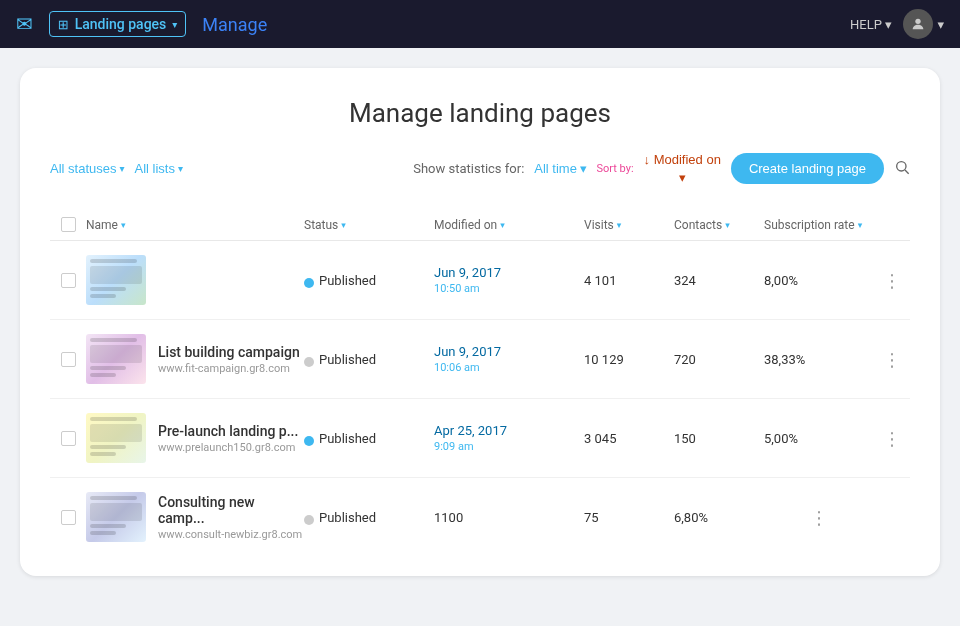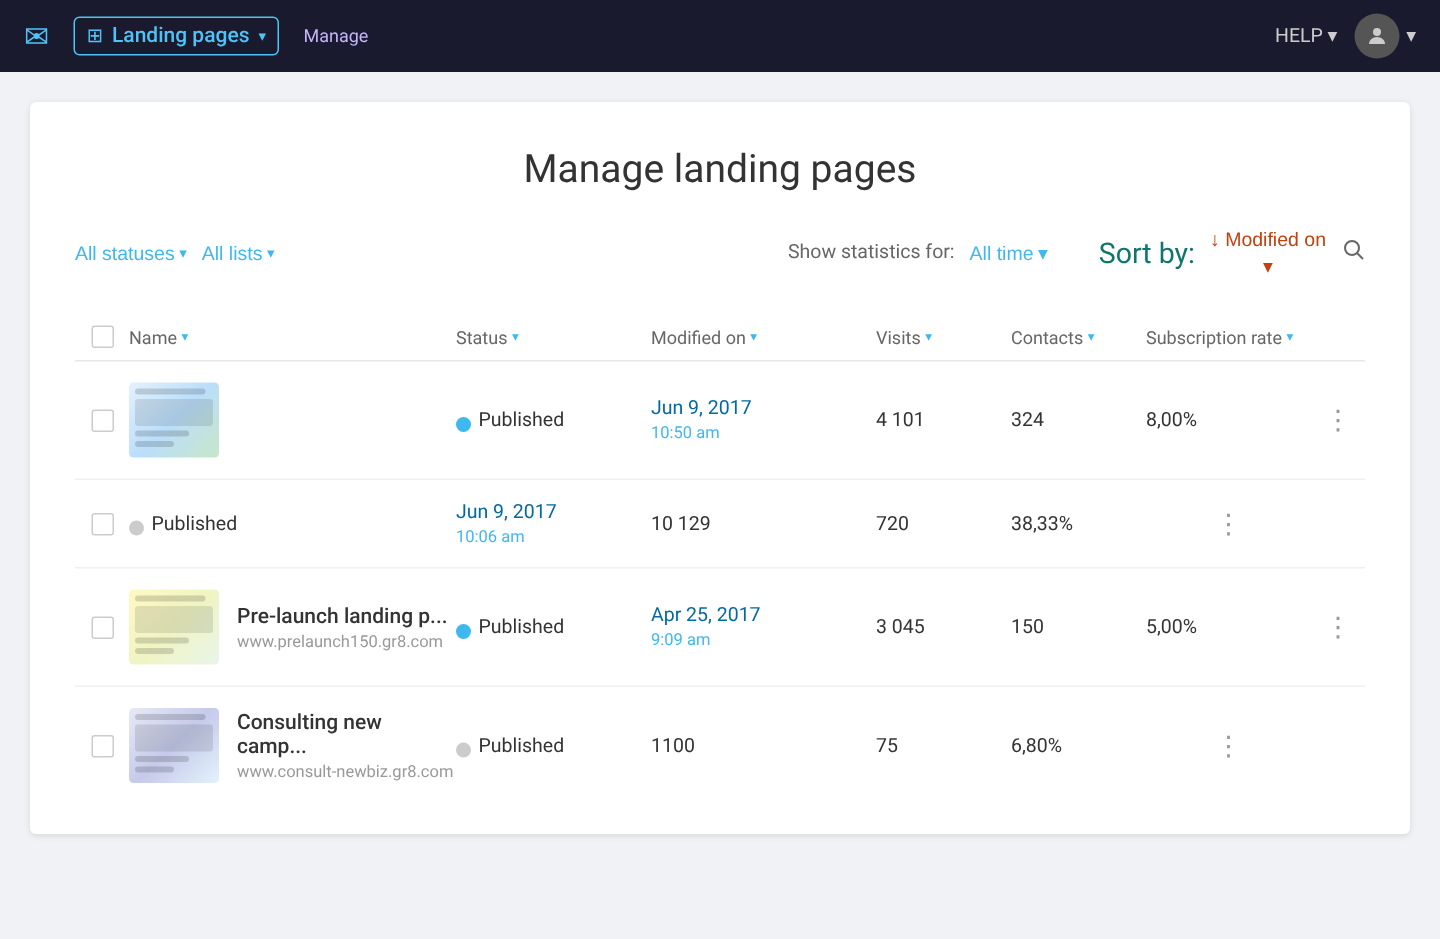--- a/index.html
+++ b/index.html
@@ -24,22 +24,22 @@
       gap: 6px;
       color: #4fc3f7;
       font-size: 14px;
       font-weight: 500;
       border: 1px solid #4fc3f7;
       border-radius: 4px;
       padding: 4px 8px;
     }
     .topnav-chevron { font-size: 10px; }
     .topnav-manage {
-      color: #c4b5fd;
-      font-size: 12px;
+      color: #3b82f6;
+      font-size: 18px;
     }
     .topnav-right {
       margin-left: auto;
       display: flex;
       align-items: center;
       gap: 12px;
       color: #ccc;
       font-size: 13px;
     }
     .topnav-help { display: flex; align-items: center; gap: 3px; }
@@ -52,21 +52,21 @@
       align-items: center;
       justify-content: center;
       color: #fff;
       font-size: 14px;
     }
 
     
     .main-container {
       margin: 20px auto;
       background: #fff;
-      border-radius: 4px;
+      border-radius: 16px;
       box-shadow: 0 1px 4px rgba(0,0,0,0.1);
       max-width: 920px;
       padding: 30px 30px 20px;
     }
 
     .page-title {
       text-align: center;
       font-size: 26px;
       font-weight: 400;
       color: #333;
@@ -90,23 +90,22 @@
       align-items: center;
       gap: 3px;
     }
     .filter-btn .chevron { font-size: 10px; }
     .spacer { flex: 1; }
     .stats-label {
       font-size: 13px;
       color: #666;
     }
     .sortby-label {
-      font-size: 19px;
-      color: #0f766e;
-      margin-left: 24px;
+      font-size: 11px;
+      color: #ec4899;
     }
     .create-btn {
       background: #3eb8f0;
       color: #fff;
       border: none;
       border-radius: 20px;
       padding: 8px 18px;
       font-size: 13px;
       cursor: pointer;
       white-space: nowrap;
@@ -280,20 +279,21 @@
     <span class="stats-label">Show statistics for:</span>
     <button class="filter-btn" style="color:#3eb8f0;">
       <span>All time</span>
       <span>▾</span>
     </button>
     <span class="sortby-label">Sort by:</span>
     <button class="filter-btn" style="color:#c2410c;flex-direction:column;">
       <span>↓ Modified on</span>
       <span>▾</span>
     </button>
+    <button class="create-btn">Create landing page</button>
     <button class="search-icon-btn">
       <svg width="16" height="16" viewBox="0 0 24 24" fill="none" stroke="#666" stroke-width="2">
           <circle cx="11" cy="11" r="7"></circle>
           <line x1="16.5" y1="16.5" x2="22" y2="22"></line>
         </svg>
     </button>
   </div>
 
   <div class="table-wrapper">
 
@@ -354,20 +354,34 @@
       <div class="number-cell">4 101</div>
       <div class="number-cell">324</div>
       <div class="rate-cell">8,00%</div>
       <div class="actions-cell">⋮</div>
     </div>
 
     <div class="table-row">
       <div class="checkbox-cell">
         <div class="checkbox"></div>
       </div>
+      <div class="name-cell">
+        <div class="thumbnail thumb-list">
+          <div class="thumb-inner">
+            <div class="thumb-bar wide"></div>
+            <div class="thumb-block"></div>
+            <div class="thumb-bar medium"></div>
+            <div class="thumb-bar short"></div>
+          </div>
+        </div>
+        <div>
+          <div class="name-text">List building campaign</div>
+          <div class="name-url">www.fit-campaign.gr8.com</div>
+        </div>
+      </div>
       <div class="status-cell">
         <div class="status-dot inactive"></div>
         <span>Published</span>
       </div>
       <div>
         <div class="date-cell">Jun 9, 2017</div>
         <div class="date-time">10:06 am</div>
       </div>
       <div class="number-cell">10 129</div>
       <div class="number-cell">720</div>

